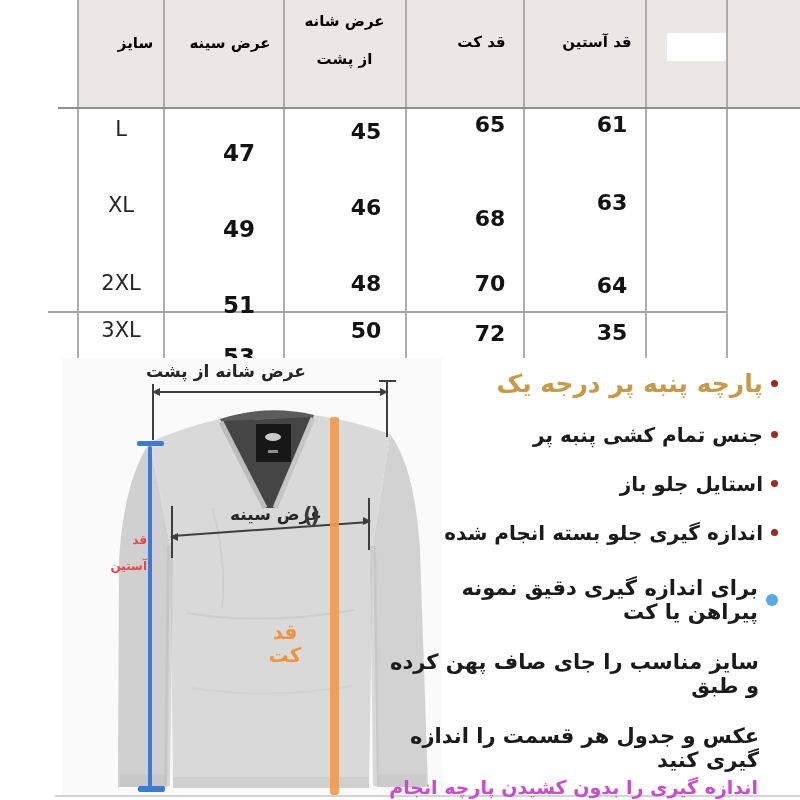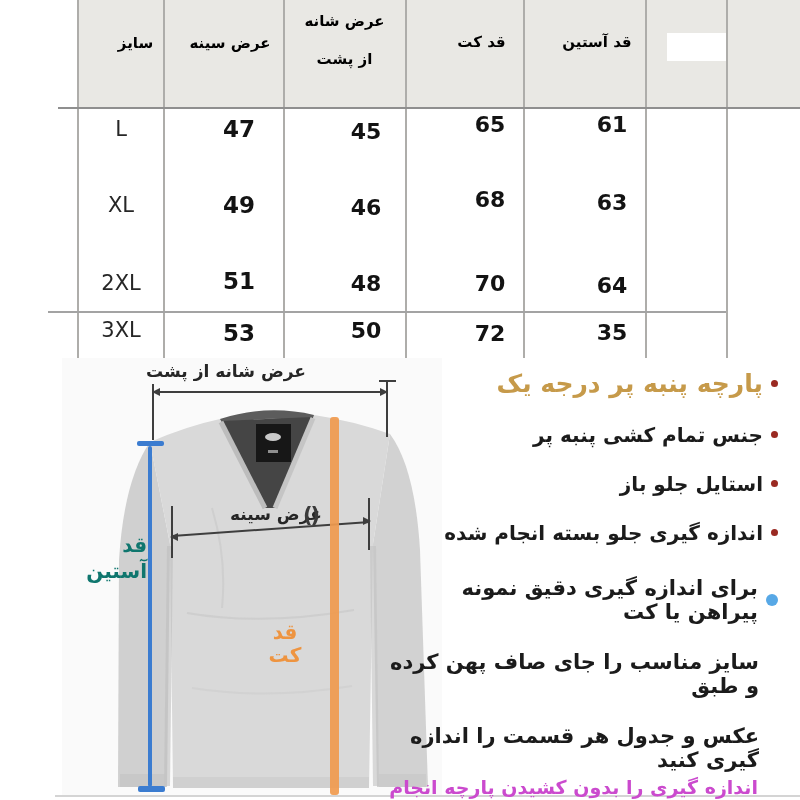--- a/index.html
+++ b/index.html
@@ -7,28 +7,28 @@
         font-family:"DejaVu Sans",sans-serif;color:#161616;}
   .abs{position:absolute;}
   
   .hdr-band{left:77px;top:0;width:723px;height:108px;background:#e9e8e4;}
   .vline{top:0;width:2px;height:358px;background:#aeadaa;}
   .hline-header{left:58px;top:107px;width:742px;height:2px;background:#8f8f8f;}
   .hline-row{left:48px;top:311px;width:678px;height:2px;background:#a3a3a3;}
   .white-cover{left:667px;top:33px;width:59px;height:28px;background:#ffffff;}
   .hdr{font-size:15px;font-weight:700;text-align:center;color:#000000;line-height:1.2;}
   .cell{font-size:22px;font-weight:600;text-align:center;color:#131313;width:90px;}
-  .cell-chest{font-weight:700;font-size:23px;}
+  .cell-chest{font-weight:700;font-size:23px;margin-top:24px;}
   .cell-size{font-weight:500;font-size:21px;color:#262626;}
   
   .photo-bg{left:62px;top:358px;width:380px;height:438px;background:#fafafa;}
   .meas{background:#3e3e3e;}
   .lbl{font-weight:700;text-align:center;line-height:1.15;}
   .lbl-dark{color:#262626;font-size:17px;}
-  .lbl-blue{color:#0f766e;font-size:20px;text-align:right;}
+  .lbl-blue{color:#ef4444;font-size:12px;text-align:right;}
   .lbl-orange{color:#ee9440;font-size:20px;}
   .blue-line{background:#3b7cd0;border-radius:2px;}
   .orange-line{left:330px;top:417px;width:9px;height:378px;background:#f09a4e;border-radius:3px;opacity:.92;}
   .arrow{width:0;height:0;border-top:4px solid transparent;border-bottom:4px solid transparent;}
   .arrow-left{border-right:8px solid #3e3e3e;}
   .arrow-right{border-left:8px solid #3e3e3e;}
   .bracket{color:#3a3a3a;font-size:21px;font-weight:700;letter-spacing:-2px;}
   .bottom-hairline{left:55px;top:795px;width:745px;height:2px;background:#d4d4d4;}
   
   .features{left:386px;top:358px;width:404px;display:flex;flex-direction:column;gap:16px;}
@@ -73,21 +73,21 @@
 
   <div class="abs cell cell-size" style="left:76px;top:117px">L</div>
   <div class="abs cell cell-chest" style="left:194px;top:116px">47</div>
   <div class="abs cell" style="left:321px;top:119px">45</div>
   <div class="abs cell" style="left:445px;top:112px">65</div>
   <div class="abs cell" style="left:567px;top:112px">61</div>
 
   <div class="abs cell cell-size" style="left:76px;top:193px">XL</div>
   <div class="abs cell cell-chest" style="left:194px;top:192px">49</div>
   <div class="abs cell" style="left:321px;top:195px">46</div>
-  <div class="abs cell" style="left:445px;top:187px">68</div>
+  <div class="abs cell" style="left:445px;top:206px">68</div>
   <div class="abs cell" style="left:567px;top:190px">63</div>
 
   <div class="abs cell cell-size" style="left:76px;top:271px">2XL</div>
   <div class="abs cell cell-chest" style="left:194px;top:268px">51</div>
   <div class="abs cell" style="left:321px;top:271px">48</div>
   <div class="abs cell" style="left:445px;top:271px">70</div>
   <div class="abs cell" style="left:567px;top:273px">64</div>
 
   <div class="abs cell cell-size" style="left:76px;top:318px">3XL</div>
   <div class="abs cell cell-chest" style="left:194px;top:320px">53</div>

